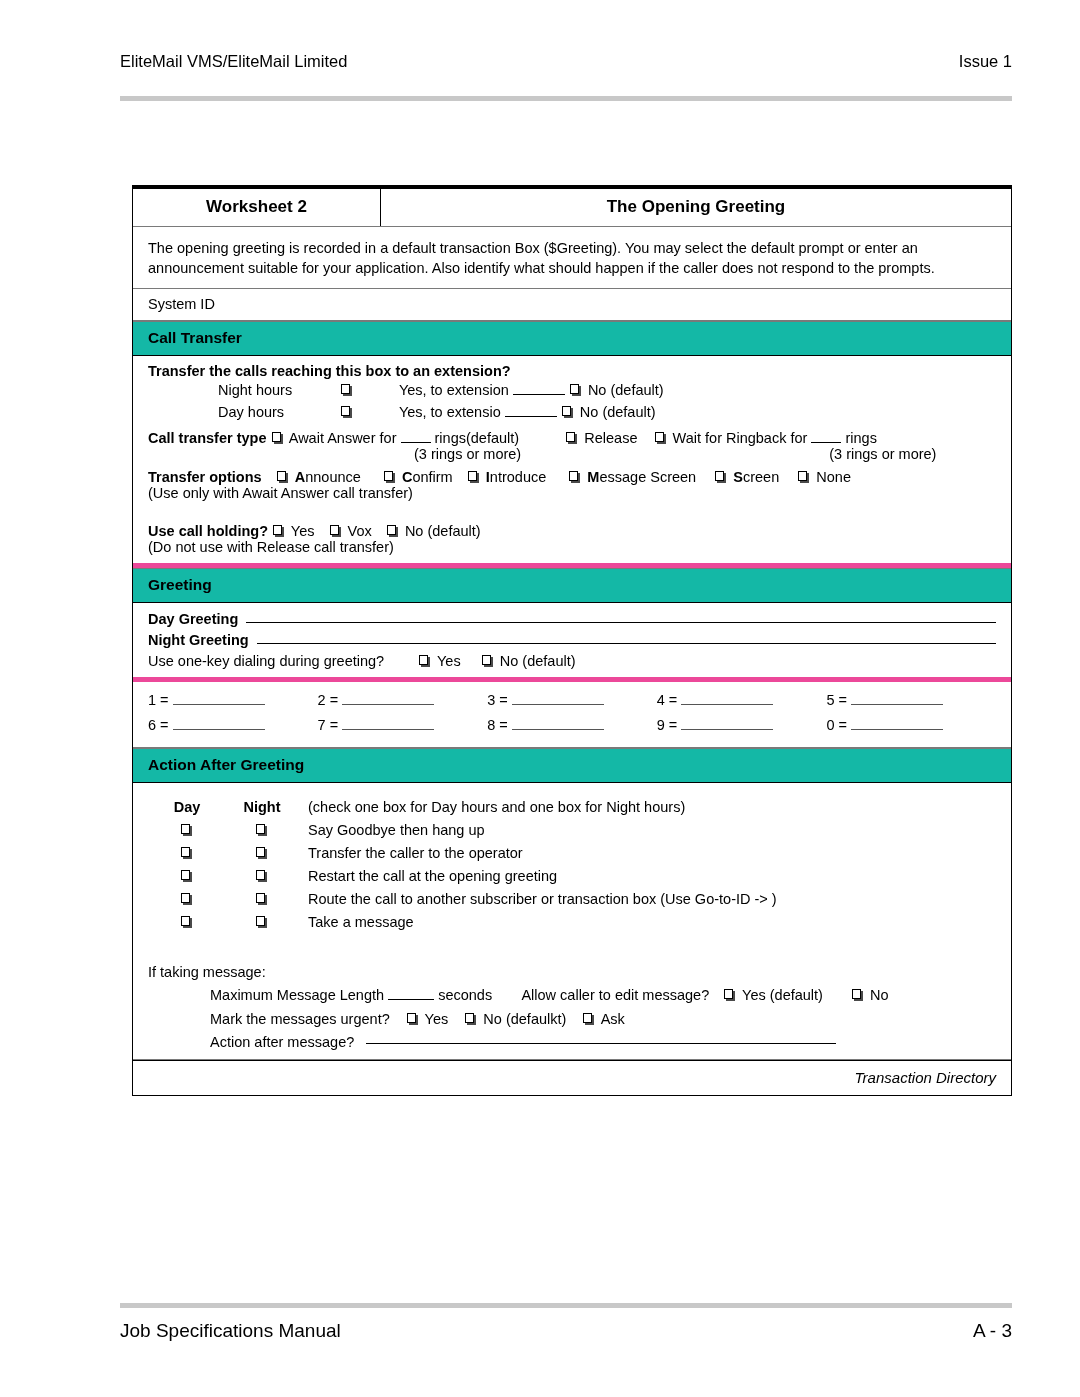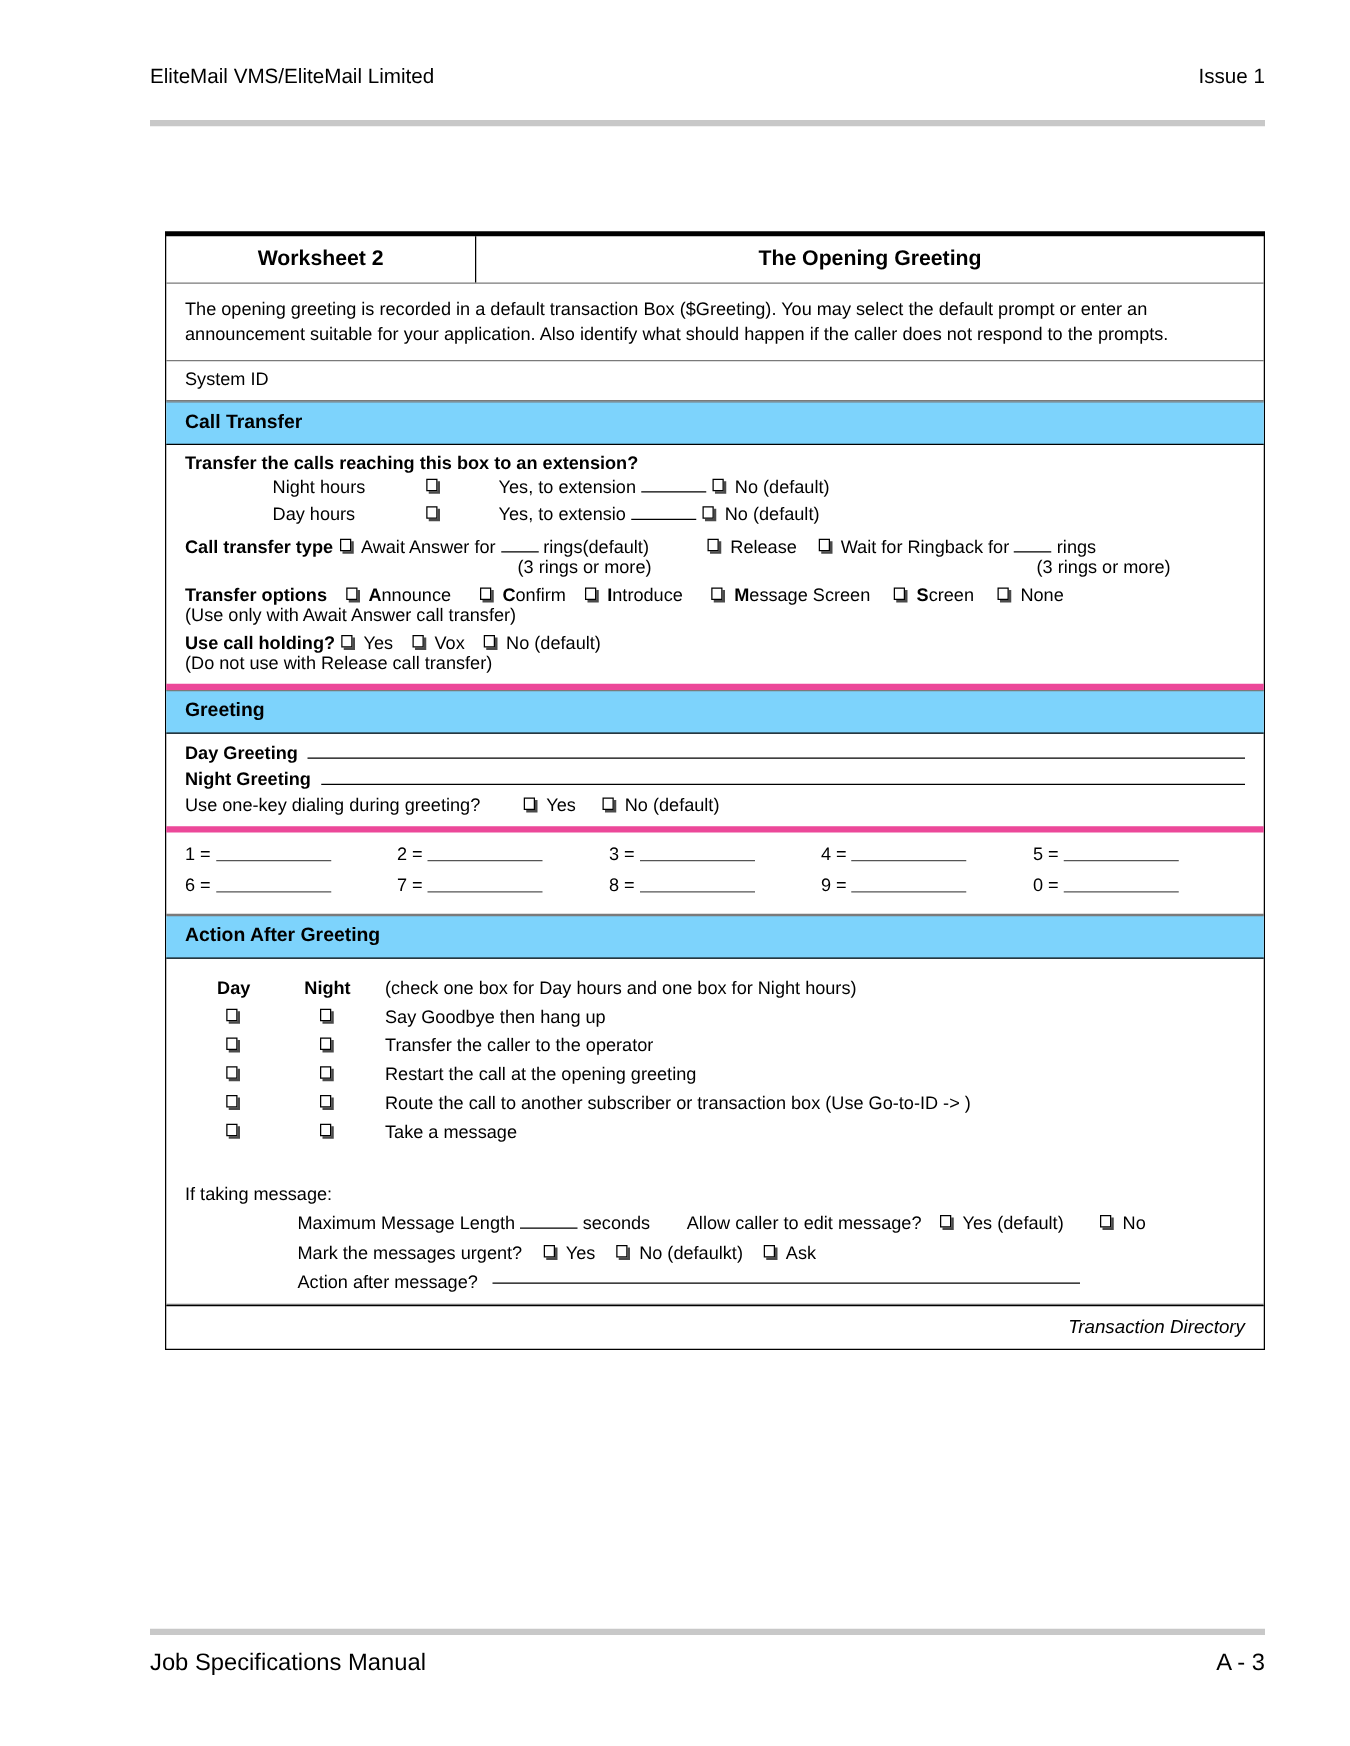--- a/index.html
+++ b/index.html
@@ -96,21 +96,21 @@
     border-bottom: 1px solid #7a7a7a;
   }
 
   .ws-sysid {
     font-size: 14.5px;
     padding: 7px 15px 8px 15px;
     border-bottom: 1px solid #7a7a7a;
   }
 
   .sec-head {
-    background: #7dd3fc;
+    background: #14b8a6;
     font-weight: bold;
     font-size: 15.5px;
     padding: 7px 15px 8px 15px;
     border-bottom: 1px solid #000;
     border-top: 1px solid #7a7a7a;
   }
 
   .sec-body {
     font-size: 14.5px;
     padding: 7px 15px 8px 15px;
@@ -178,21 +178,21 @@
   .aag { font-size:14.5px; padding: 9px 15px 6px 15px; }
   .aag-row { display:flex; align-items:flex-end; height:23px; }
   .aag-day { width: 78px; text-align:center; }
   .aag-night { width: 72px; text-align:center; }
   .aag-txt { flex:1; padding-left: 10px; }
   .aag-hdr { font-weight:bold; }
   .aag-hdr .aag-txt { font-weight: normal; }
 
   .taking { font-size:14.5px; padding: 0 15px 4px 15px; }
   .taking .tk-top { margin-bottom: 4px; }
-  .tk-line { margin-left: 90px; line-height: 1.62; white-space:nowrap; }
+  .tk-line { margin-left: 62px; line-height: 1.62; white-space:nowrap; }
   .tk-fill { display:inline-block; width:470px; border-bottom:1.2px solid #000; margin-left:8px; margin-bottom:3px; }
 
   .ws-foot {
     font-size: 15px;
     font-style: italic;
     text-align: right;
     padding: 8px 15px 9px 15px;
     border-top: 1px solid #000;
   }
   .ws-foot-wrap { border-top: 1px solid #7a7a7a; }
@@ -284,21 +284,21 @@
       <span class="b">M</span><span>essage Screen</span>
       <span style="display:inline-block;width:10px;"></span>
       <span class="cb"></span>
       <span class="b">S</span><span>creen</span>
       <span style="display:inline-block;width:10px;"></span>
       <span class="cb"></span>
       <span>None</span>
     </div>
     <div class="note">(Use only with Await Answer call transfer)</div>
 
-    <div style="margin-top:6px; white-space:nowrap;">
+    <div style="margin-top:22px; white-space:nowrap;">
       <span class="b">Use call holding?</span>
       <span class="cb"></span>
       <span>Yes</span>
       <span style="display:inline-block;width:6px;"></span>
       <span class="cb"></span>
       <span>Vox</span>
       <span style="display:inline-block;width:6px;"></span>
       <span class="cb"></span>
       <span>No (default)</span>
     </div>

